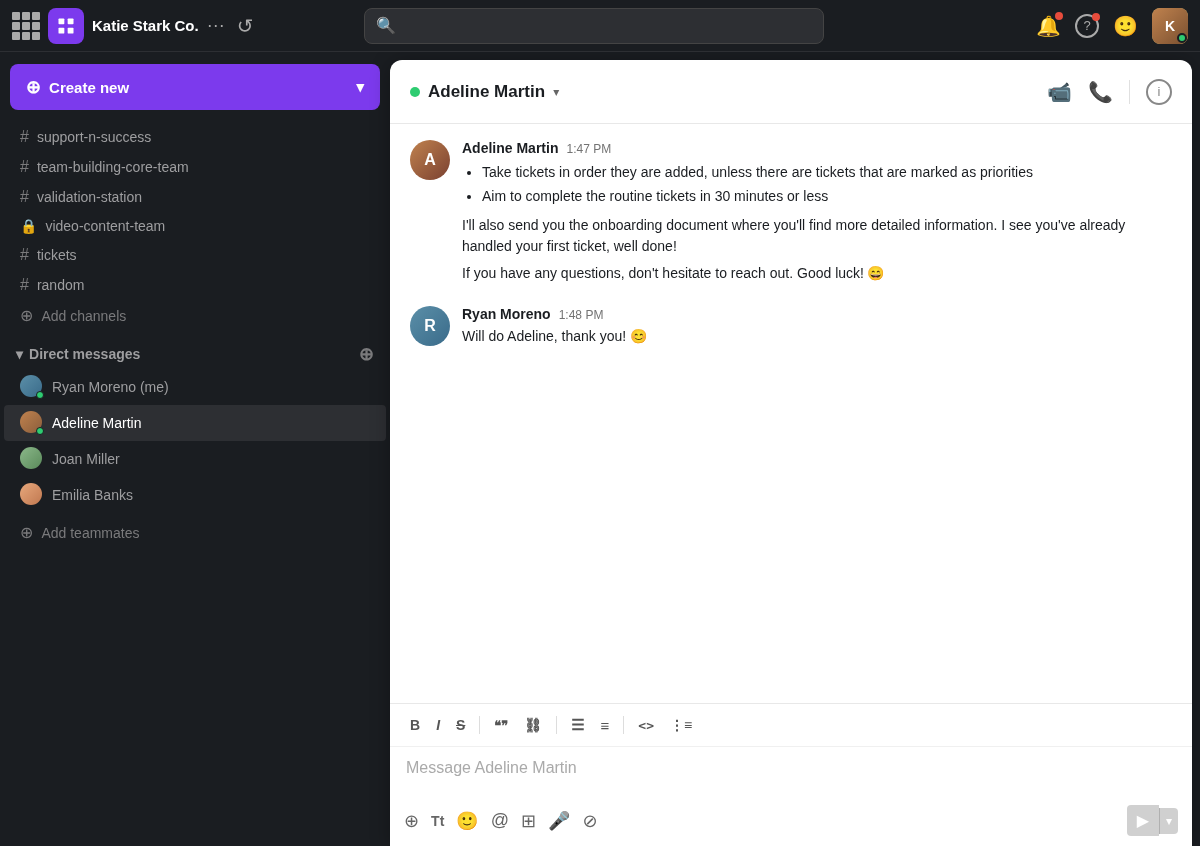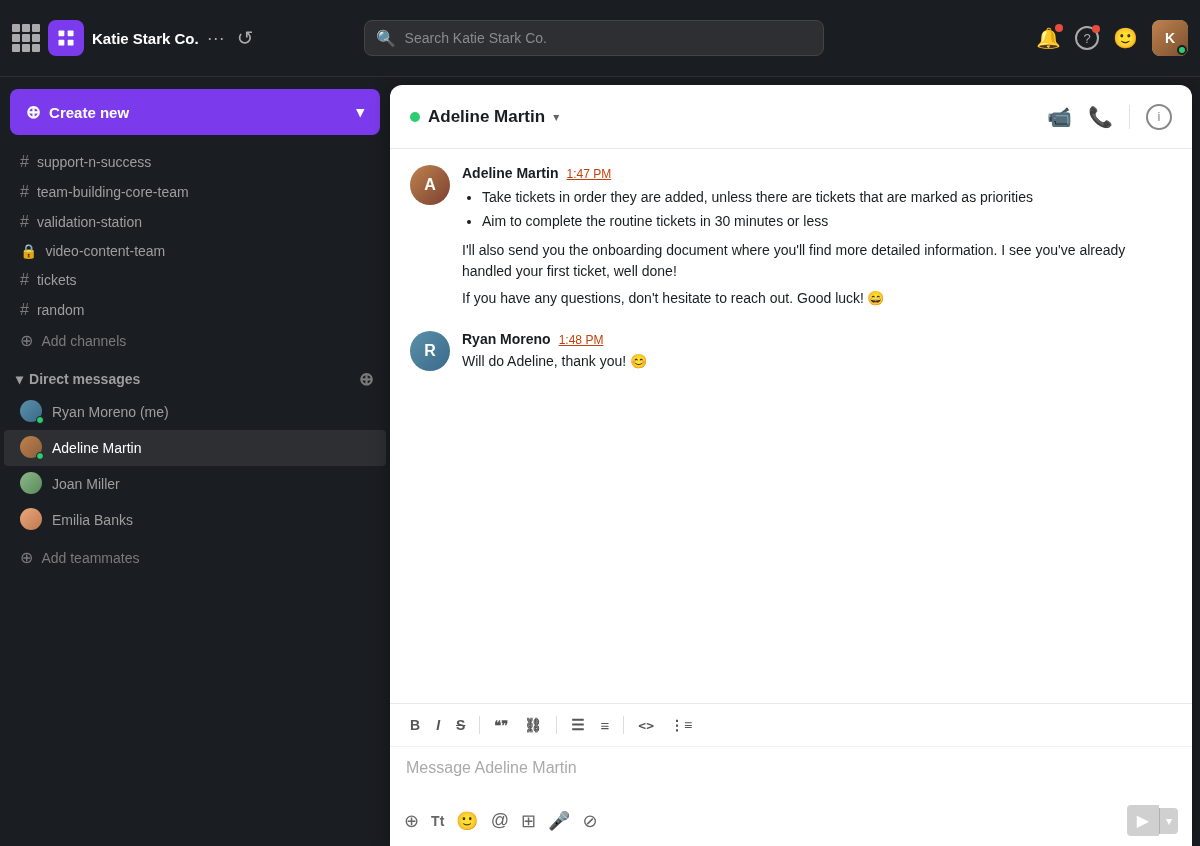--- a/index.html
+++ b/index.html
@@ -1,19 +1,19 @@
 <!DOCTYPE html>
 <html><head>
   <meta charset="utf-8">
   <style>
     * { box-sizing: border-box; margin: 0; padding: 0; }
     body { font-family: -apple-system, BlinkMacSystemFont, 'Segoe UI', sans-serif; background: #1a1d21; color: #d1d2d3; height: 846px; width: 1200px; overflow: hidden; display: flex; flex-direction: column; }
 
     
-    .topbar { display: flex; align-items: center; background: #1a1d21; height: 77px; padding: 0 12px; gap: 8px; flex-shrink: 0; border-bottom: 1px solid #2d2f33; }
+    .topbar { display: flex; align-items: center; background: #1a1d21; height: 52px; padding: 0 12px; gap: 8px; flex-shrink: 0; border-bottom: 1px solid #2d2f33; }
     .topbar-grid { display: grid; grid-template-columns: repeat(3,8px); grid-template-rows: repeat(3,8px); gap: 2px; cursor: pointer; }
     .topbar-grid span { width: 8px; height: 8px; background: #aaa; border-radius: 1px; }
     .topbar-logo { width: 36px; height: 36px; background: #7c3aed; border-radius: 8px; display: flex; align-items: center; justify-content: center; }
     .topbar-logo svg { width: 20px; height: 20px; }
     .topbar-workspace { display: flex; align-items: center; gap: 6px; color: #fff; font-weight: 700; font-size: 15px; cursor: pointer; }
     .topbar-workspace-dots { color: #aaa; font-size: 18px; cursor: pointer; }
     .topbar-history { color: #aaa; font-size: 20px; cursor: pointer; margin-left: 4px; }
     .topbar-search { flex: 1; max-width: 460px; margin: 0 auto; background: #2d2f33; border: 1px solid #444; border-radius: 8px; display: flex; align-items: center; padding: 0 12px; height: 36px; gap: 8px; }
     .topbar-search input { background: transparent; border: none; outline: none; color: #d1d2d3; font-size: 14px; width: 100%; }
     .topbar-search input::placeholder { color: #8a8a8a; }
@@ -65,21 +65,21 @@
 
     .chat-messages { flex: 1; overflow-y: auto; padding: 16px 20px; display: flex; flex-direction: column; gap: 16px; }
     .chat-messages::-webkit-scrollbar { width: 4px; }
     .chat-messages::-webkit-scrollbar-thumb { background: #ddd; border-radius: 2px; }
 
     .message { display: flex; gap: 12px; align-items: flex-start; }
     .msg-avatar { width: 40px; height: 40px; border-radius: 50%; flex-shrink: 0; overflow: hidden; }
     .msg-content { flex: 1; }
     .msg-header { display: flex; align-items: baseline; gap: 8px; margin-bottom: 4px; }
     .msg-author { font-size: 14px; font-weight: 700; color: #1a1d21; }
-    .msg-time { font-size: 12px; color: #c2410c; text-decoration: underline; }
+    .msg-time { font-size: 12px; color: #737373; }
     .msg-text { font-size: 14px; color: #1a1d21; line-height: 1.5; }
     .msg-text ul { margin: 6px 0 6px 20px; }
     .msg-text li { margin: 3px 0; }
     .msg-text p { margin-bottom: 6px; }
 
     
     .chat-input-area { border-top: 1px solid #e8e8e8; flex-shrink: 0; }
     .format-toolbar { display: flex; align-items: center; gap: 4px; padding: 8px 14px; border-bottom: 1px solid #f0f0f0; }
     .format-btn { color: #555; cursor: pointer; font-size: 14px; padding: 4px 6px; border-radius: 4px; border: none; background: none; font-weight: 600; }
     .format-divider { width: 1px; height: 18px; background: #ddd; margin: 0 4px; }
@@ -123,21 +123,20 @@
         <rect x="14" y="14" width="7" height="7" rx="1"></rect>
       </svg>
   </div>
   <div class="topbar-workspace">
     <span>Katie Stark Co.</span>
   </div>
   <span class="topbar-workspace-dots">···</span>
   <span class="topbar-history">↺</span>
   <div class="topbar-search">
     <span>🔍</span>
-    <input type="text" placeholder="Search Katie Stark Co." style="">
   </div>
   <div class="topbar-icons">
     <div class="topbar-icon-btn">
       🔔
       <div class="topbar-bell-dot"></div>
     </div>
     <div class="topbar-icon-btn">
       <span style="border:2px solid #aaa;border-radius:50%;width:24px;height:24px;display:flex;align-items:center;justify-content:center;font-size:13px;">?</span>
       <div class="topbar-bell-dot" style="top:-1px;right:-1px;"></div>
     </div>

